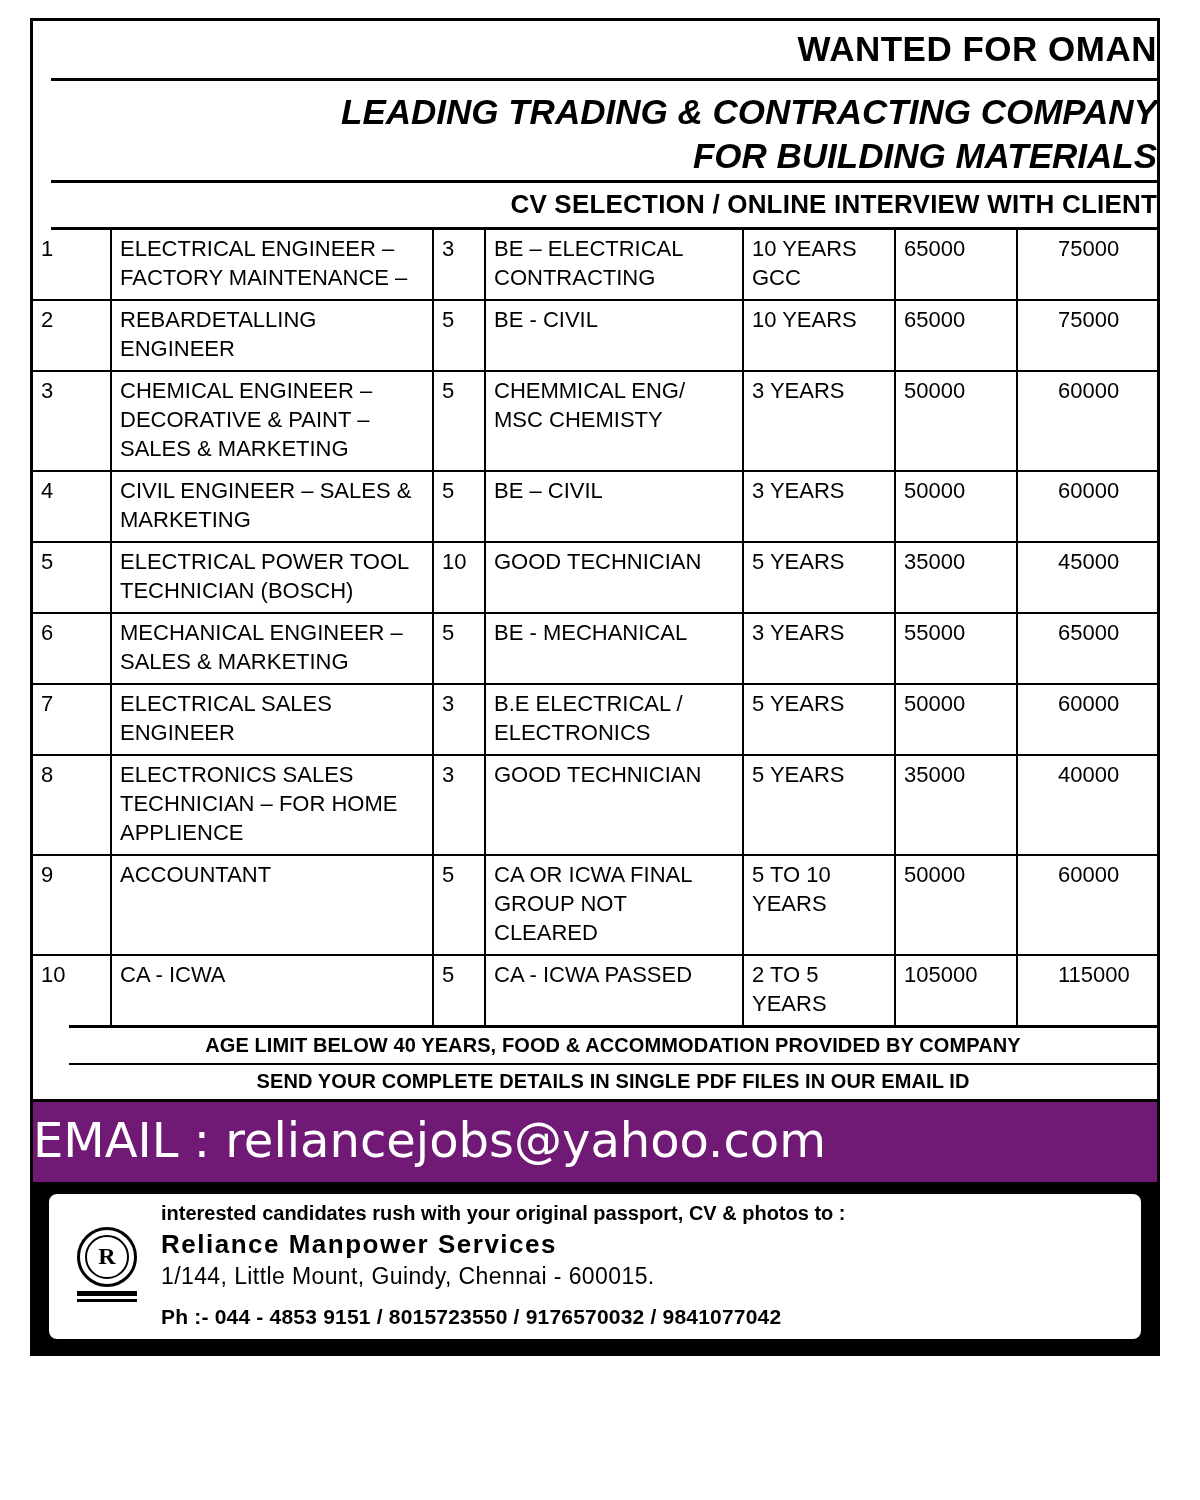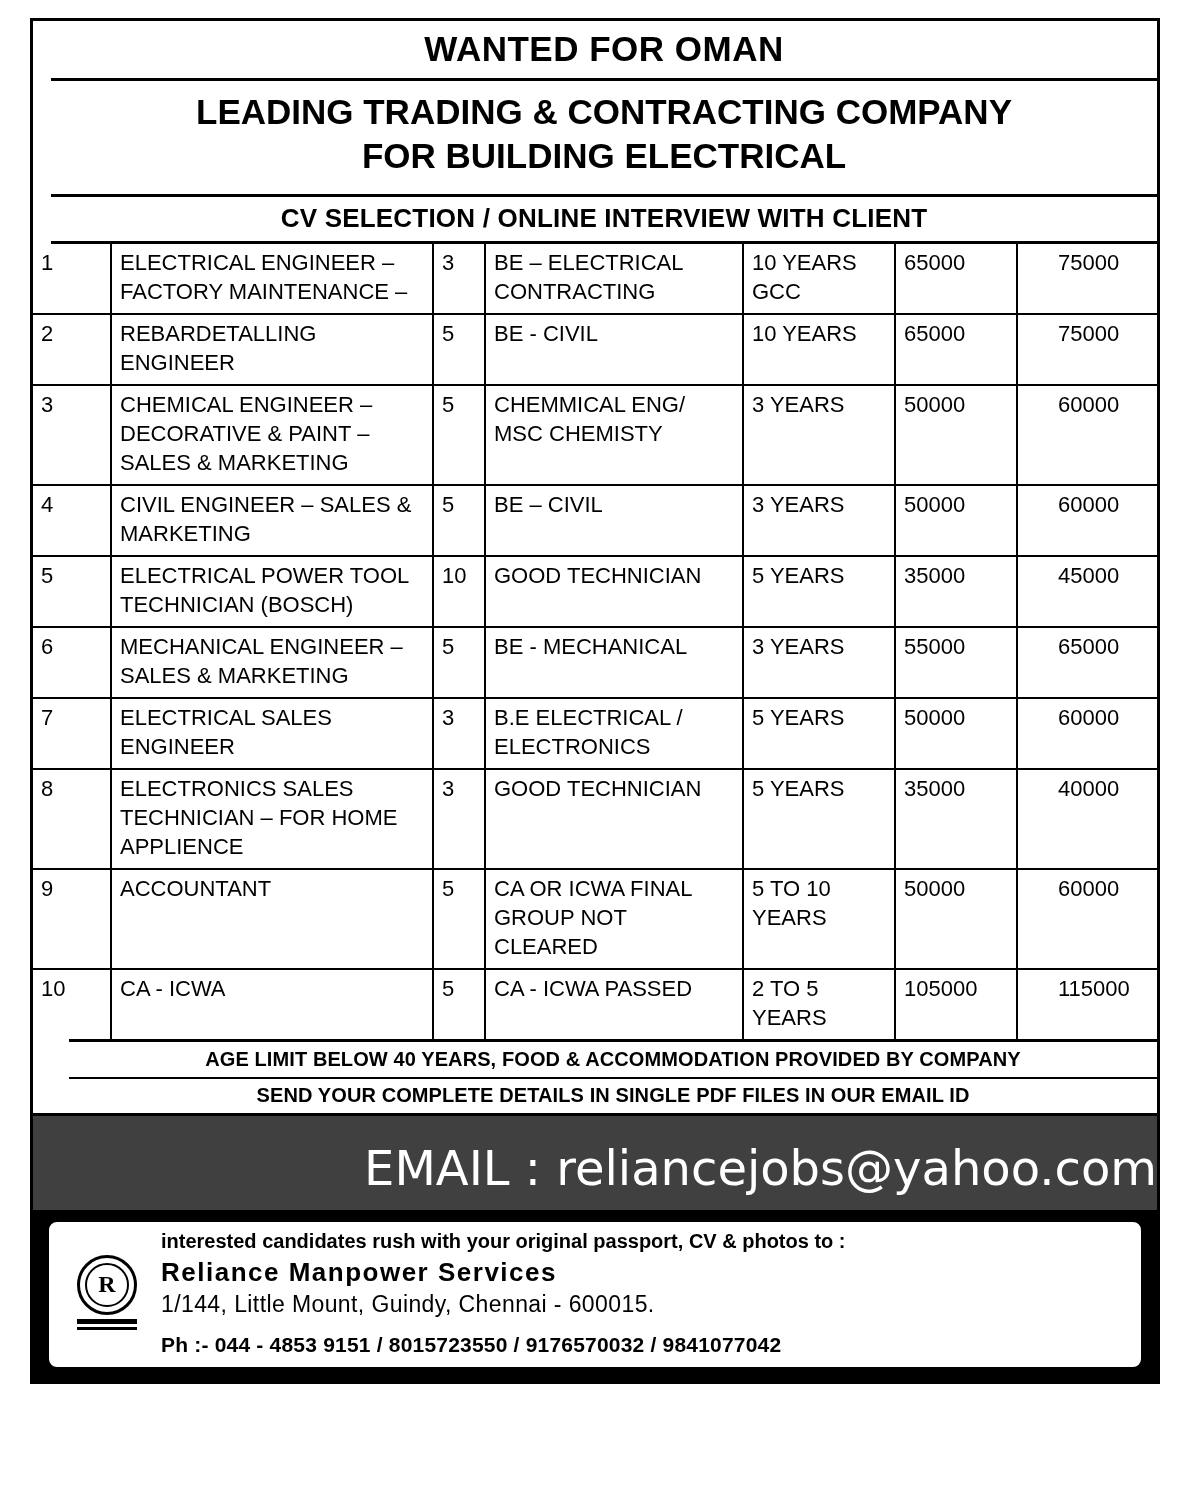--- a/index.html
+++ b/index.html
@@ -20,33 +20,34 @@
     padding: 18px 20px 14px 30px;
     position: relative;
   }
   .ad {
     border: 3px solid #000;
     width: 1130px;
     box-sizing: border-box;
   }
   .band {
     border-bottom: 3px solid #000;
-    text-align: center;
+    text-align: right;
     font-weight: bold;
     margin-left: 18px;
   }
   .title1 {
     font-size: 35px;
     letter-spacing: 0.5px;
     padding: 8px 0 9px 0;
   }
   .title2 {
     font-size: 35px;
     line-height: 1.25;
-    padding: 9px 0 16px 0;
+    padding: 9px 0 2px 0;
+    font-style: italic;
   }
   .title3 {
     font-size: 26px;
     padding: 6px 0 7px 0;
     letter-spacing: 0.2px;
   }
   table.jobs {
     border-collapse: collapse;
     width: 100%;
     table-layout: fixed;
@@ -89,26 +90,26 @@
     padding: 6px 0 6px 0;
     border-top: 3px solid #000;
     letter-spacing: 0.1px;
     margin-left: 36px;
   }
   .note.second {
     border-top: 2px solid #000;
     padding: 5px 0 6px 0;
   }
   .emailbar {
-    background: #404040;
+    background: #701a75;
     color: #fff;
-    text-align: right;
+    text-align: left;
     font-size: 48px;
     font-weight: normal;
-    padding: 24px 0 14px 0;
+    padding: 10px 0 14px 0;
     border-top: 3px solid #000;
     font-family: "DejaVu Sans", sans-serif;
   }
   .footer {
     background: #000;
     padding: 10px 14px 12px 14px;
   }
   .footer-inner {
     background: #fff;
     border: 2px solid #000;
@@ -184,21 +185,21 @@
 </head>
 <body>
 
 <div class="page">
   <div class="ad">
 
     <div class="band title1">WANTED FOR OMAN</div>
 
     <div class="band title2">
       <div>LEADING TRADING &amp; CONTRACTING COMPANY</div>
-      <div>FOR BUILDING ELECTRICAL</div>
+      <div>FOR BUILDING MATERIALS</div>
     </div>
 
     <div class="band title3">CV SELECTION / ONLINE INTERVIEW WITH CLIENT</div>
 
     <table class="jobs">
       <colgroup>
         <col class="col-sn">
           <col class="col-post">
           <col class="col-qty">
           <col class="col-qual">

